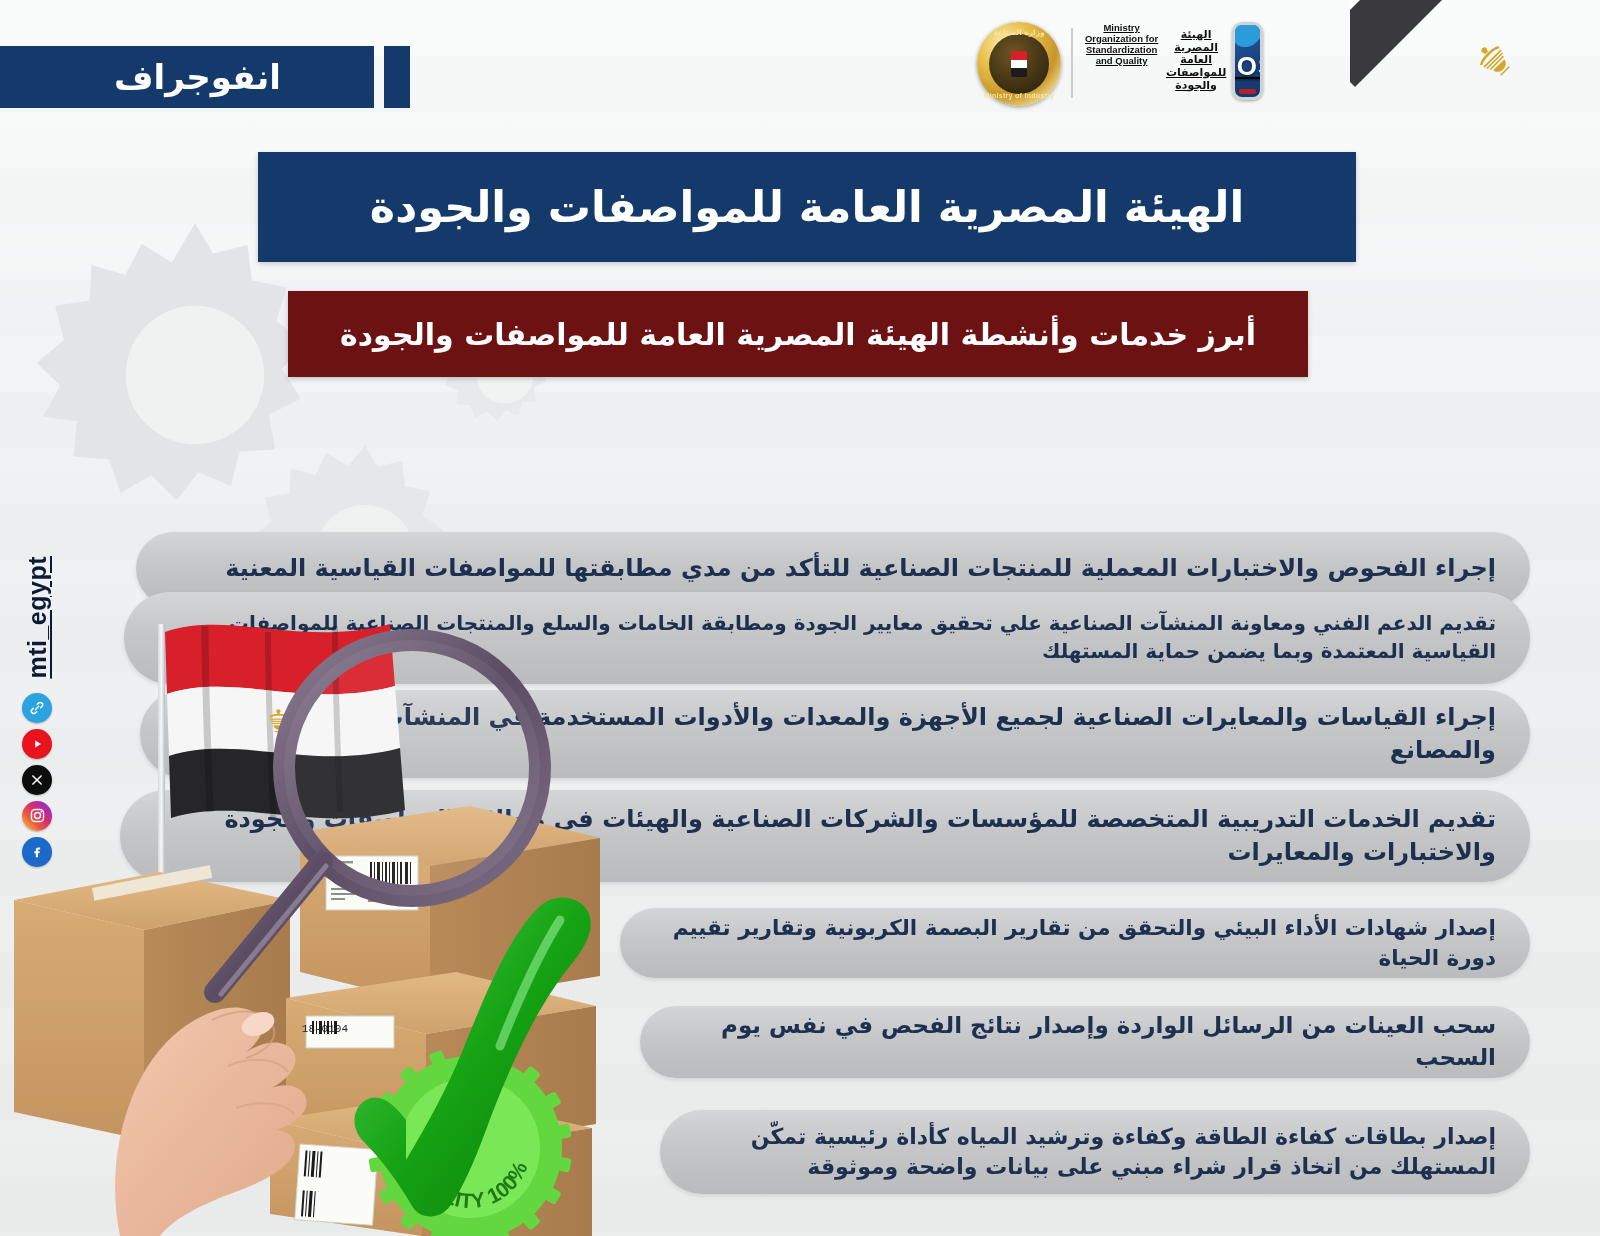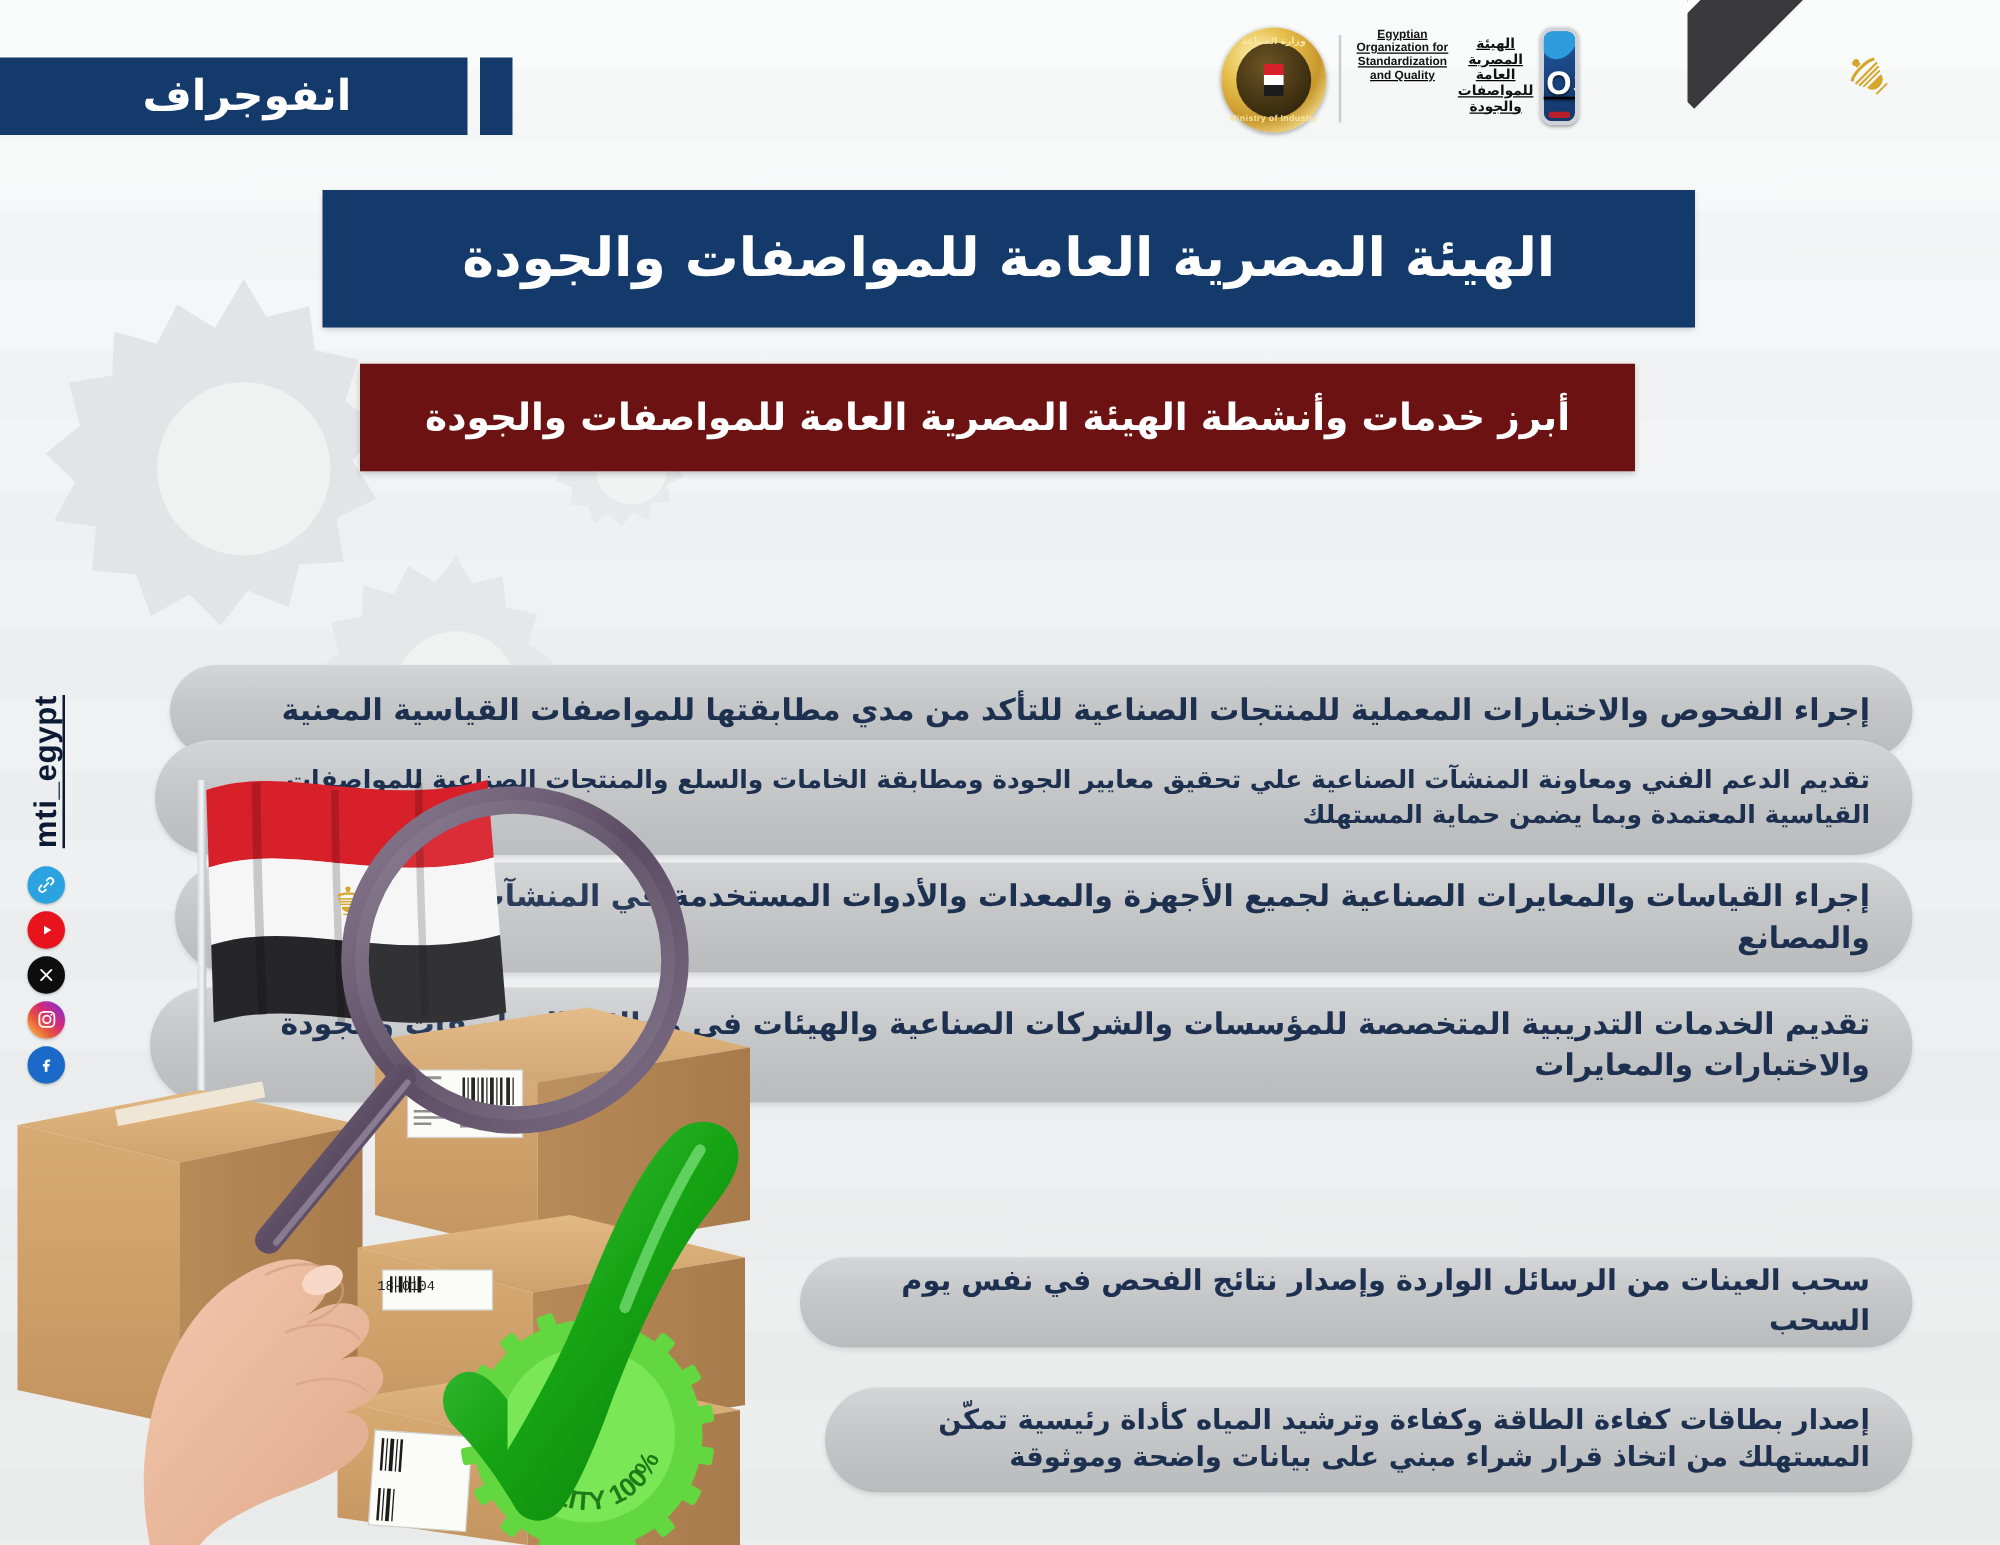--- a/index.html
+++ b/index.html
@@ -226,21 +226,21 @@
     <span>انفوجراف</span>
   </div>
   <div class="tab-mark"></div>
 
   <div class="logos">
     <div class="eos-block">
       <div class="eos-badge">
         <div class="eos-text">EOS</div>
       </div>
       <div class="eos-ar">الهيئة المصرية العامة للمواصفات والجودة</div>
-      <div class="eos-en">Egyptian Organization for Standardization and Quality</div>
+      <div class="eos-en">Ministry Organization for Standardization and Quality</div>
     </div>
 
     <div class="logo-sep"></div>
 
     <div>
       <div class="moi-seal">
         <div class="moi-label-ar">وزارة الصناعة</div>
         <div class="moi-inner">
           <div class="moi-flagchip">
             <i style="background:#d8202b"></i>
@@ -271,20 +271,23 @@
   </div>
 
   <div class="bar" style="left:140px;top:690px;width:1390px;height:88px;">
     <div class="txt" style="font-size:24px;">إجراء القياسات والمعايرات الصناعية لجميع الأجهزة والمعدات والأدوات المستخدمة في المنشآت والشركات والمصانع</div>
   </div>
 
   <div class="bar" style="left:120px;top:790px;width:1410px;height:92px;">
     <div class="txt" style="font-size:24px;">تقديم الخدمات التدريبية المتخصصة للمؤسسات والشركات الصناعية والهيئات في مجالات المواصفات والجودة والاختبارات والمعايرات</div>
   </div>
 
+  <div class="bar" style="left:620px;top:908px;width:910px;height:70px;">
+    <div class="txt" style="font-size:21.5px;">إصدار شهادات الأداء البيئي والتحقق من تقارير البصمة الكربونية وتقارير تقييم دورة الحياة</div>
+  </div>
 
   <div class="bar" style="left:640px;top:1006px;width:890px;height:72px;">
     <div class="txt" style="font-size:23px;">سحب العينات من الرسائل الواردة وإصدار نتائج الفحص في نفس يوم السحب</div>
   </div>
 
   <div class="bar" style="left:660px;top:1110px;width:870px;height:84px;">
     <div class="txt" style="font-size:22px;">إصدار بطاقات كفاءة الطاقة وكفاءة وترشيد المياه كأداة رئيسية تمكّن المستهلك من اتخاذ قرار شراء مبني على بيانات واضحة وموثوقة</div>
   </div>
 
   <div class="rail">

